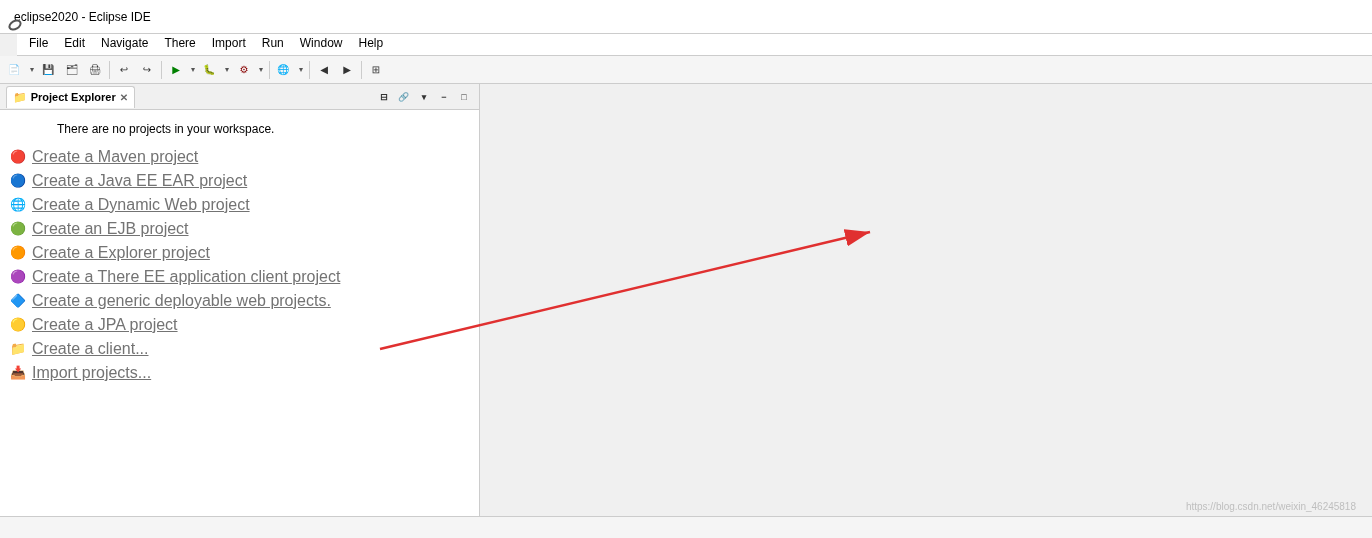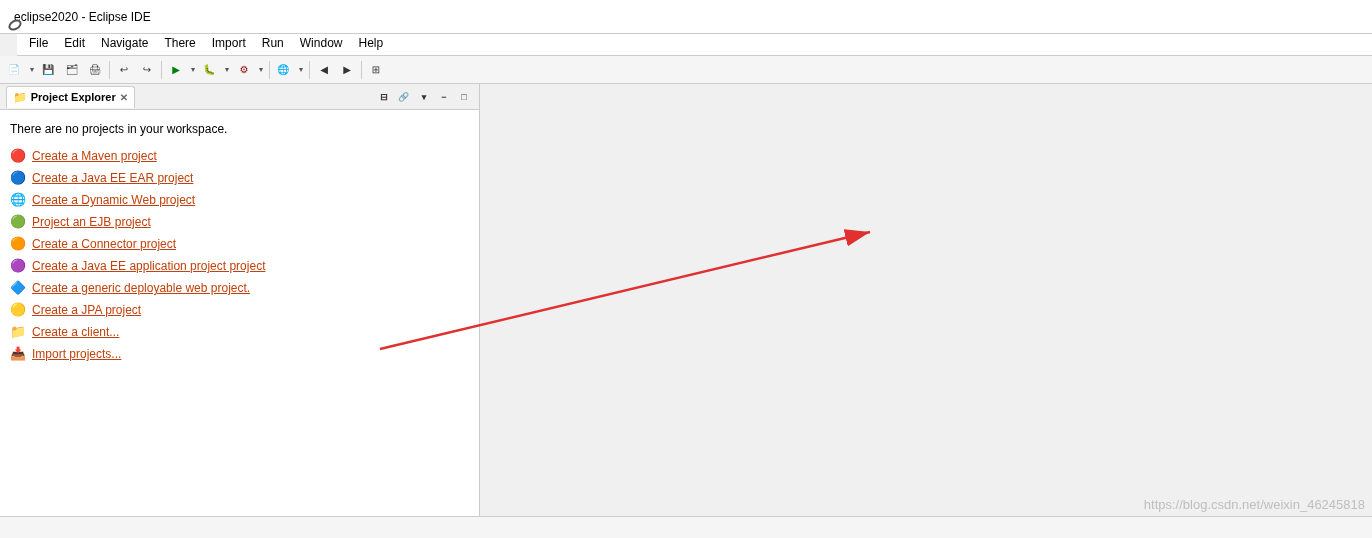--- a/index.html
+++ b/index.html
@@ -154,34 +154,35 @@
       flex: 1;
       overflow-y: auto;
       background: #fff;
     }
 
     .no-projects-text {
       font-size: 12px;
       color: #000;
       line-height: 1.5;
       margin-bottom: 10px;
+      margin-left: 47px;
     }
 
     .project-link-item {
       display: flex;
       align-items: center;
       gap: 6px;
       margin-bottom: 6px;
       cursor: pointer;
     }
 
     .project-link-item a {
-      color: #c2410c;
+      color: #737373;
       text-decoration: underline;
-      font-size: 12px;
+      font-size: 16px;
       cursor: pointer;
     }
 
     
     #right-panel {
       flex: 1;
       background: #f0f0f0;
       position: relative;
     }
 
@@ -206,22 +207,22 @@
       padding: 0 8px;
       font-size: 11px;
       color: #555;
       justify-content: flex-end;
     }
 
     
     .watermark {
       position: absolute;
       bottom: 4px;
-      right: 7px;
-      font-size: 13px;
+      right: 16px;
+      font-size: 10px;
       color: #aaa;
       opacity: 0.7;
       text-align: right;
     }
 
     
     .link-icon {
       display: inline-block;
       width: 16px;
       height: 16px;
@@ -309,33 +310,33 @@
           <div class="project-link-item">
             <span class="link-icon" style="font-size: 13px; line-height: 16px;">🔵</span>
             <a href="#">Create a Java EE EAR project</a>
           </div>
           <div class="project-link-item">
             <span class="link-icon" style="font-size: 13px; line-height: 16px;">🌐</span>
             <a href="#">Create a Dynamic Web project</a>
           </div>
           <div class="project-link-item">
             <span class="link-icon" style="font-size: 13px; line-height: 16px;">🟢</span>
-            <a href="#">Project an EJB project</a>
+            <a href="#">Create an EJB project</a>
           </div>
           <div class="project-link-item">
             <span class="link-icon" style="font-size: 13px; line-height: 16px;">🟠</span>
-            <a href="#">Create a Connector project</a>
+            <a href="#">Create a Explorer project</a>
           </div>
           <div class="project-link-item">
             <span class="link-icon" style="font-size: 13px; line-height: 16px;">🟣</span>
-            <a href="#">Create a Java EE application project project</a>
+            <a href="#">Create a There EE application client project</a>
           </div>
           <div class="project-link-item">
             <span class="link-icon" style="font-size: 13px; line-height: 16px;">🔷</span>
-            <a href="#">Create a generic deployable web project.</a>
+            <a href="#">Create a generic deployable web projects.</a>
           </div>
           <div class="project-link-item">
             <span class="link-icon" style="font-size: 13px; line-height: 16px;">🟡</span>
             <a href="#">Create a JPA project</a>
           </div>
           <div class="project-link-item">
             <span class="link-icon" style="font-size: 13px; line-height: 16px;">📁</span>
             <a href="#">Create a client...</a>
           </div>
           <div class="project-link-item">

